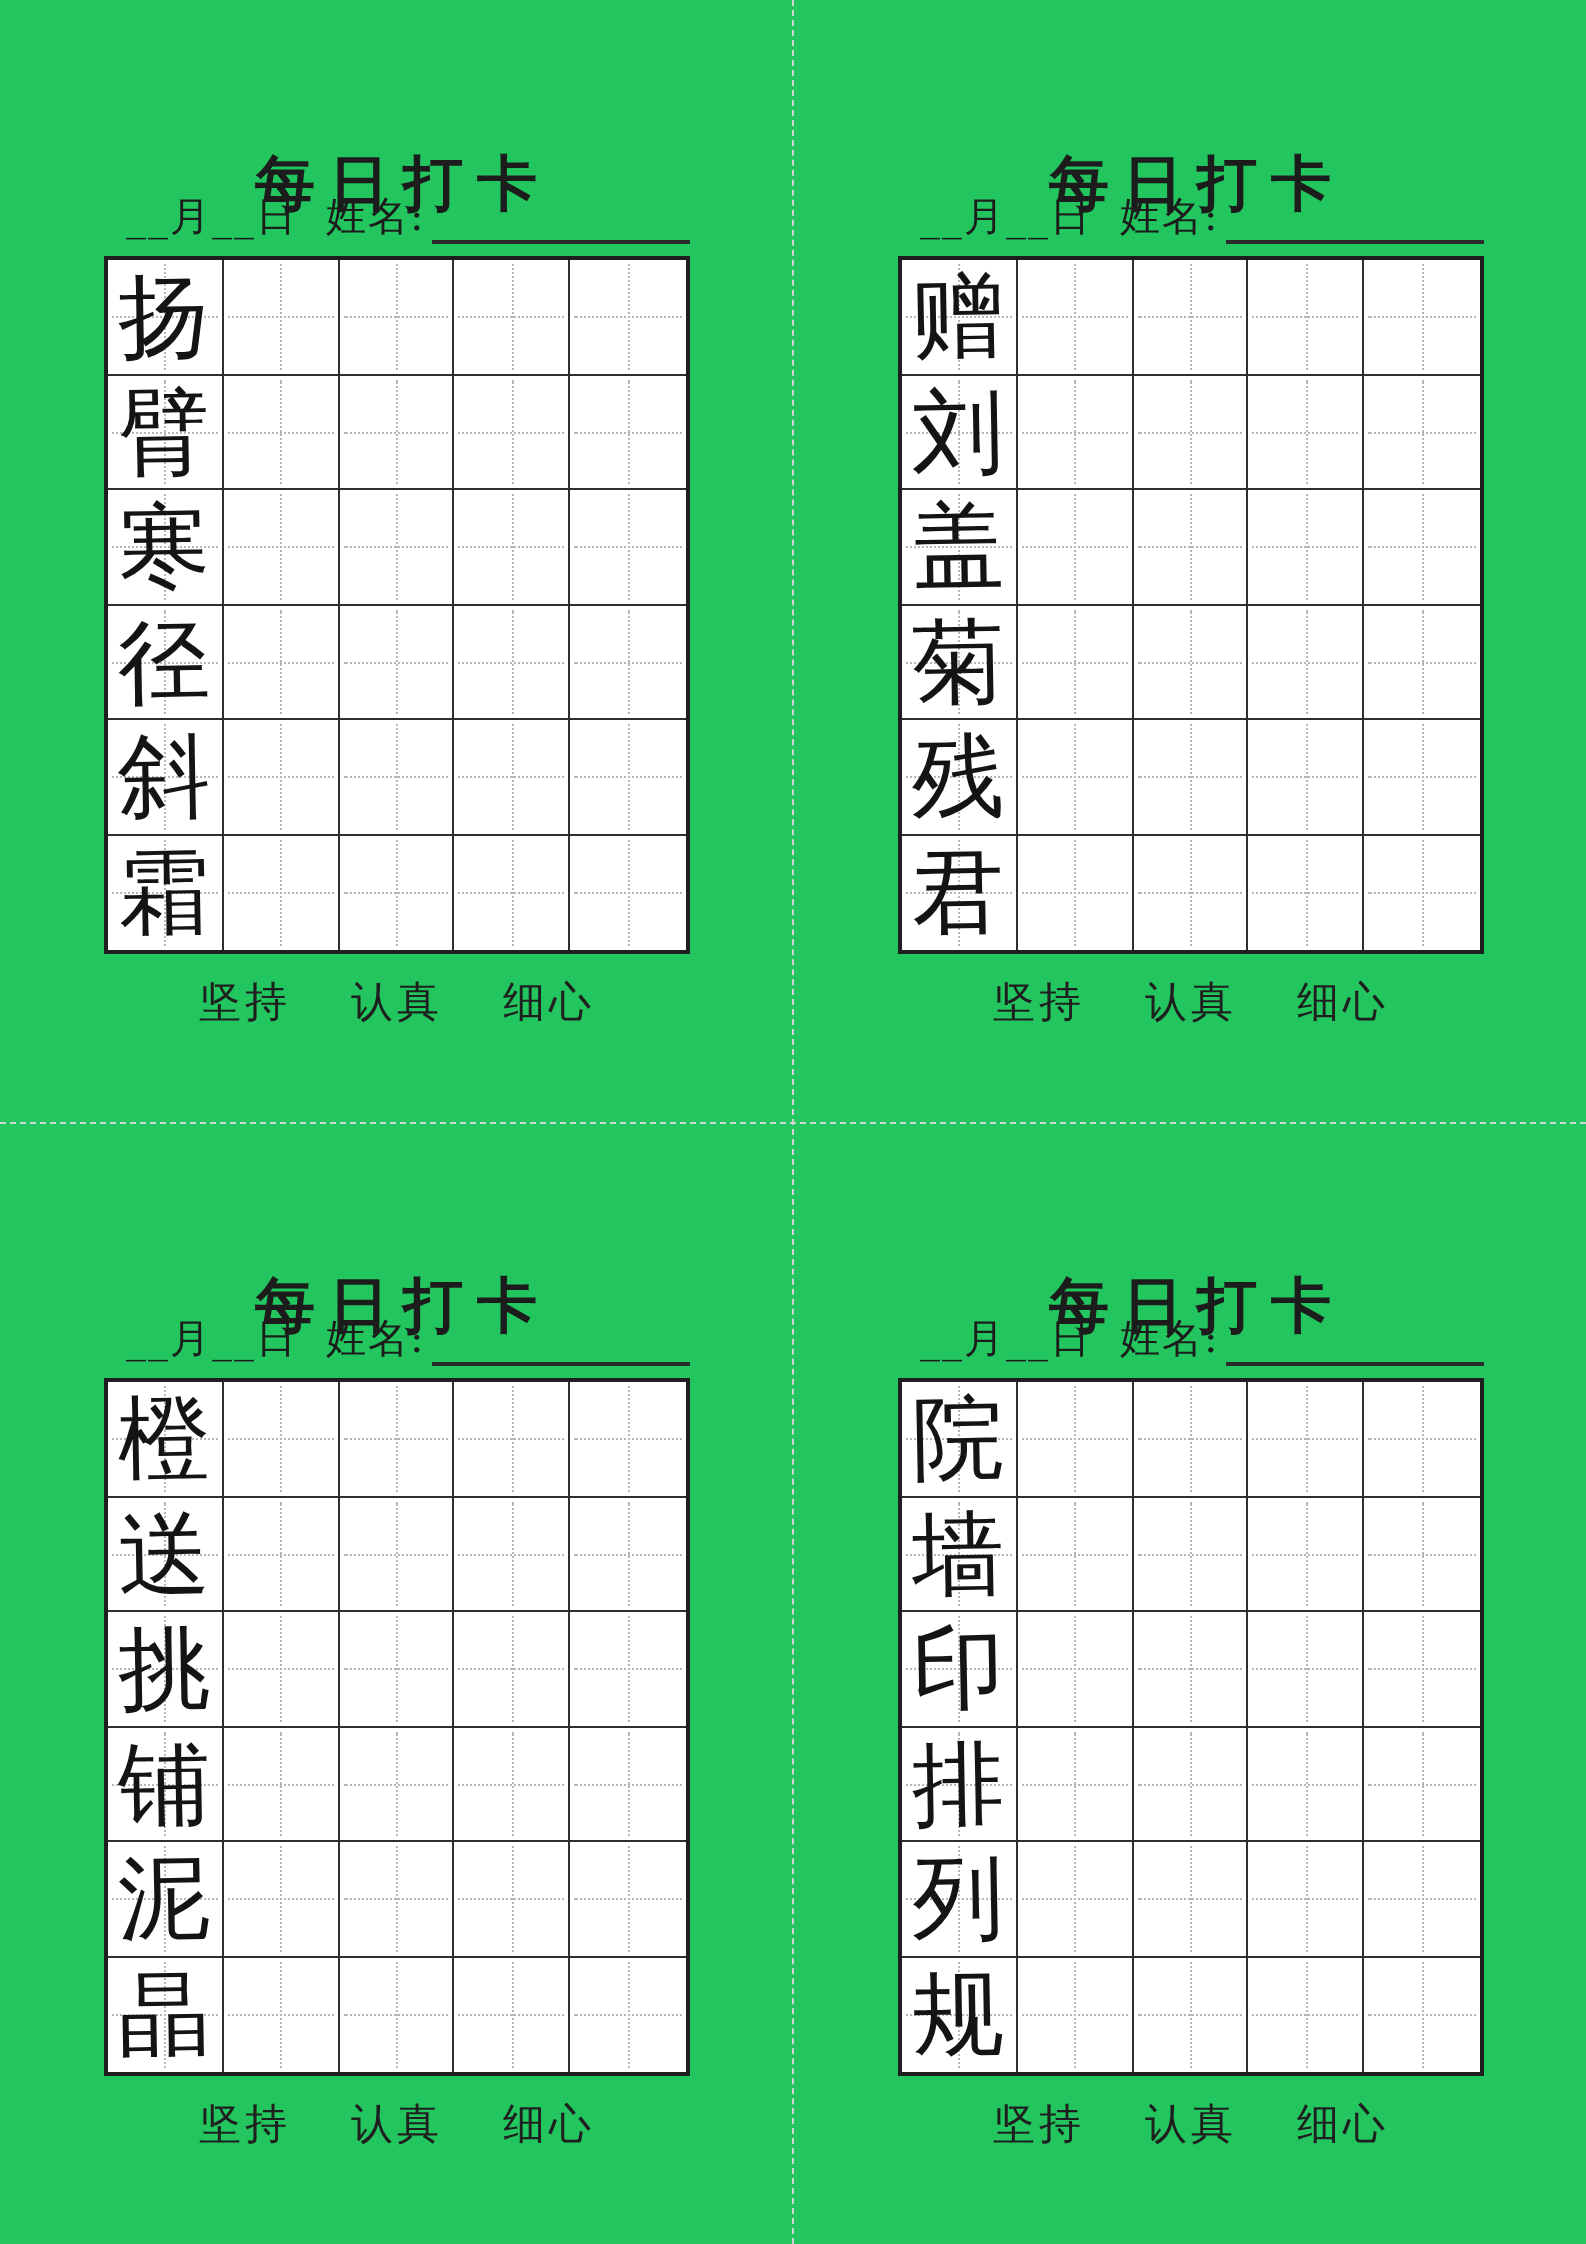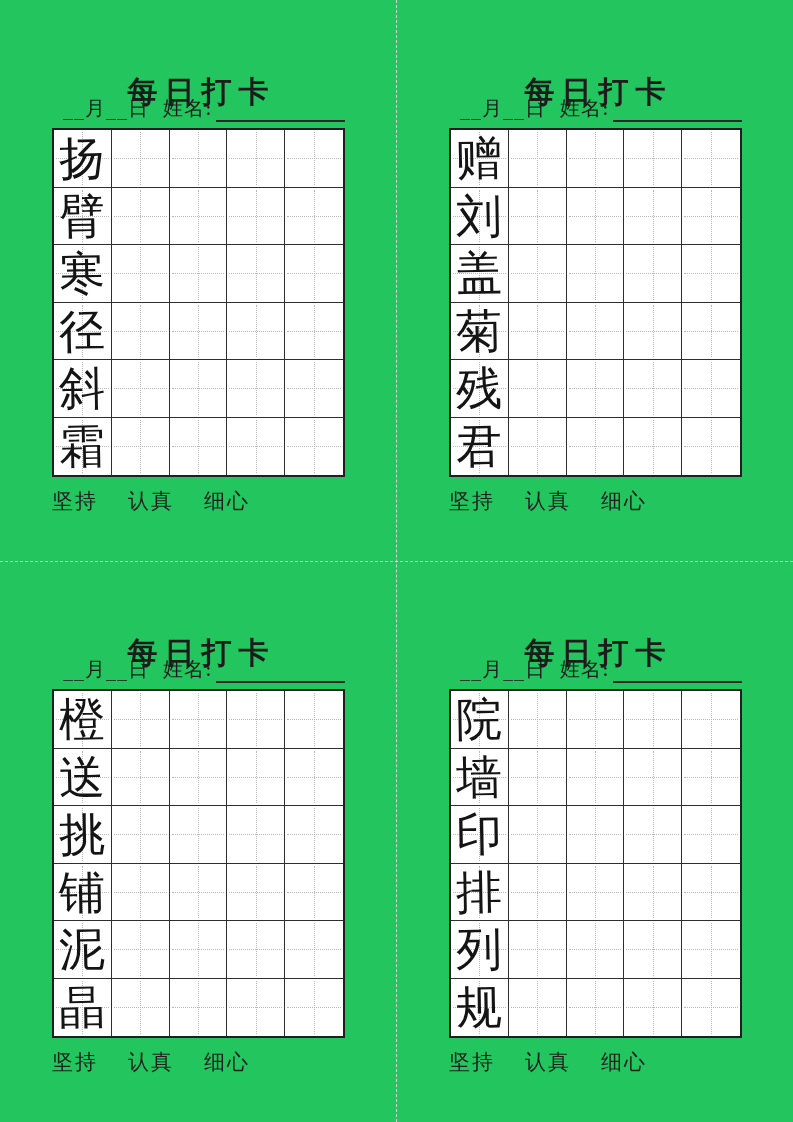--- a/index.html
+++ b/index.html
@@ -58,21 +58,21 @@
   .cell::after {
     content:""; position:absolute; top:50%; left:2px; right:2px; height:0;
     border-top:1px dotted #b7b7b7;
   }
   .model-char {
     position:relative; z-index:1; font-size:46px; line-height:1;
     color:#141414; transform:rotate(-1deg);
   }
   .card-footer {
     position:absolute; top:487px; left:52px; width:293px;
-    display:flex; gap:30px;
+    display:flex; justify-content:center; gap:30px;
     font-size:21px; color:#1f1f1f; letter-spacing:2px; white-space:nowrap;
   }
 </style>
 </head>
 <body>
 
 <div class="page">
   <div class="cut-line-v"></div>
   <div class="cut-line-h"></div>
 

